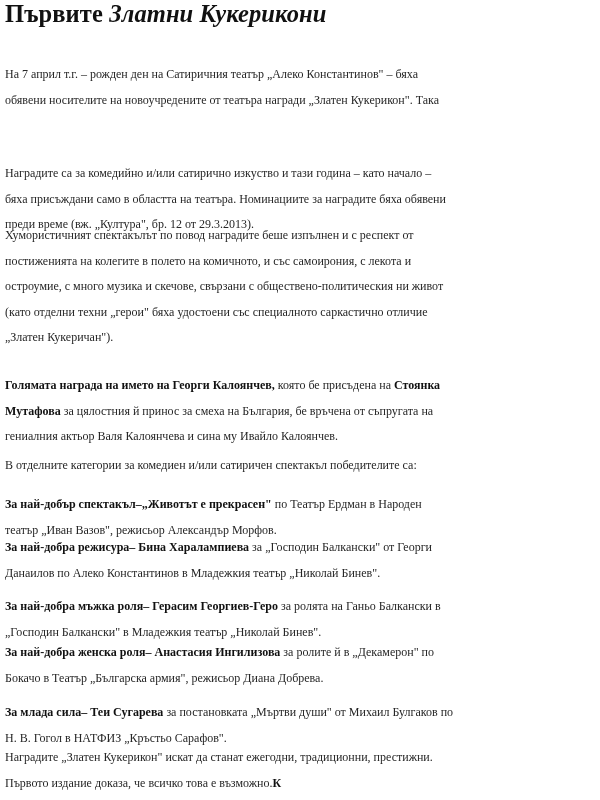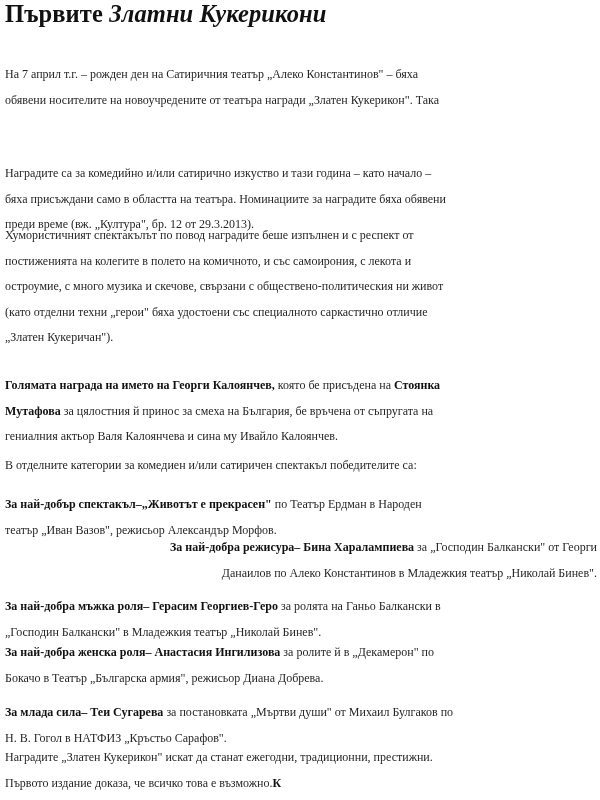--- a/index.html
+++ b/index.html
@@ -82,21 +82,21 @@
 
   <p class="para" style="top:453px;">
     <span class="line">В отделните категории за комедиен и/или сатиричен спектакъл победителите са:</span>
   </p>
 
   <p class="para" style="top:492px;">
     <span class="line"><span class="b">За най-добър спектакъл–„Животът е прекрасен"</span><span> по Театър Ердман в Народен</span></span>
     <span class="line">театър „Иван Вазов", режисьор Александър Морфов.</span>
   </p>
 
-  <p class="para" style="top:535px;text-align:right;">
+  <p class="para" style="top:535px;">
     <span class="line"><span class="b">За най-добра режисура– Бина Харалампиева</span><span> за „Господин Балкански" от Георги</span></span>
     <span class="line">Данаилов по Алеко Константинов в Младежкия театър „Николай Бинев".</span>
   </p>
 
   <p class="para" style="top:594px;">
     <span class="line"><span class="b">За най-добра мъжка роля– Герасим Георгиев-Геро</span><span> за ролята на Ганьо Балкански в</span></span>
     <span class="line">„Господин Балкански" в Младежкия театър „Николай Бинев".</span>
   </p>
 
   <p class="para" style="top:640px;">

